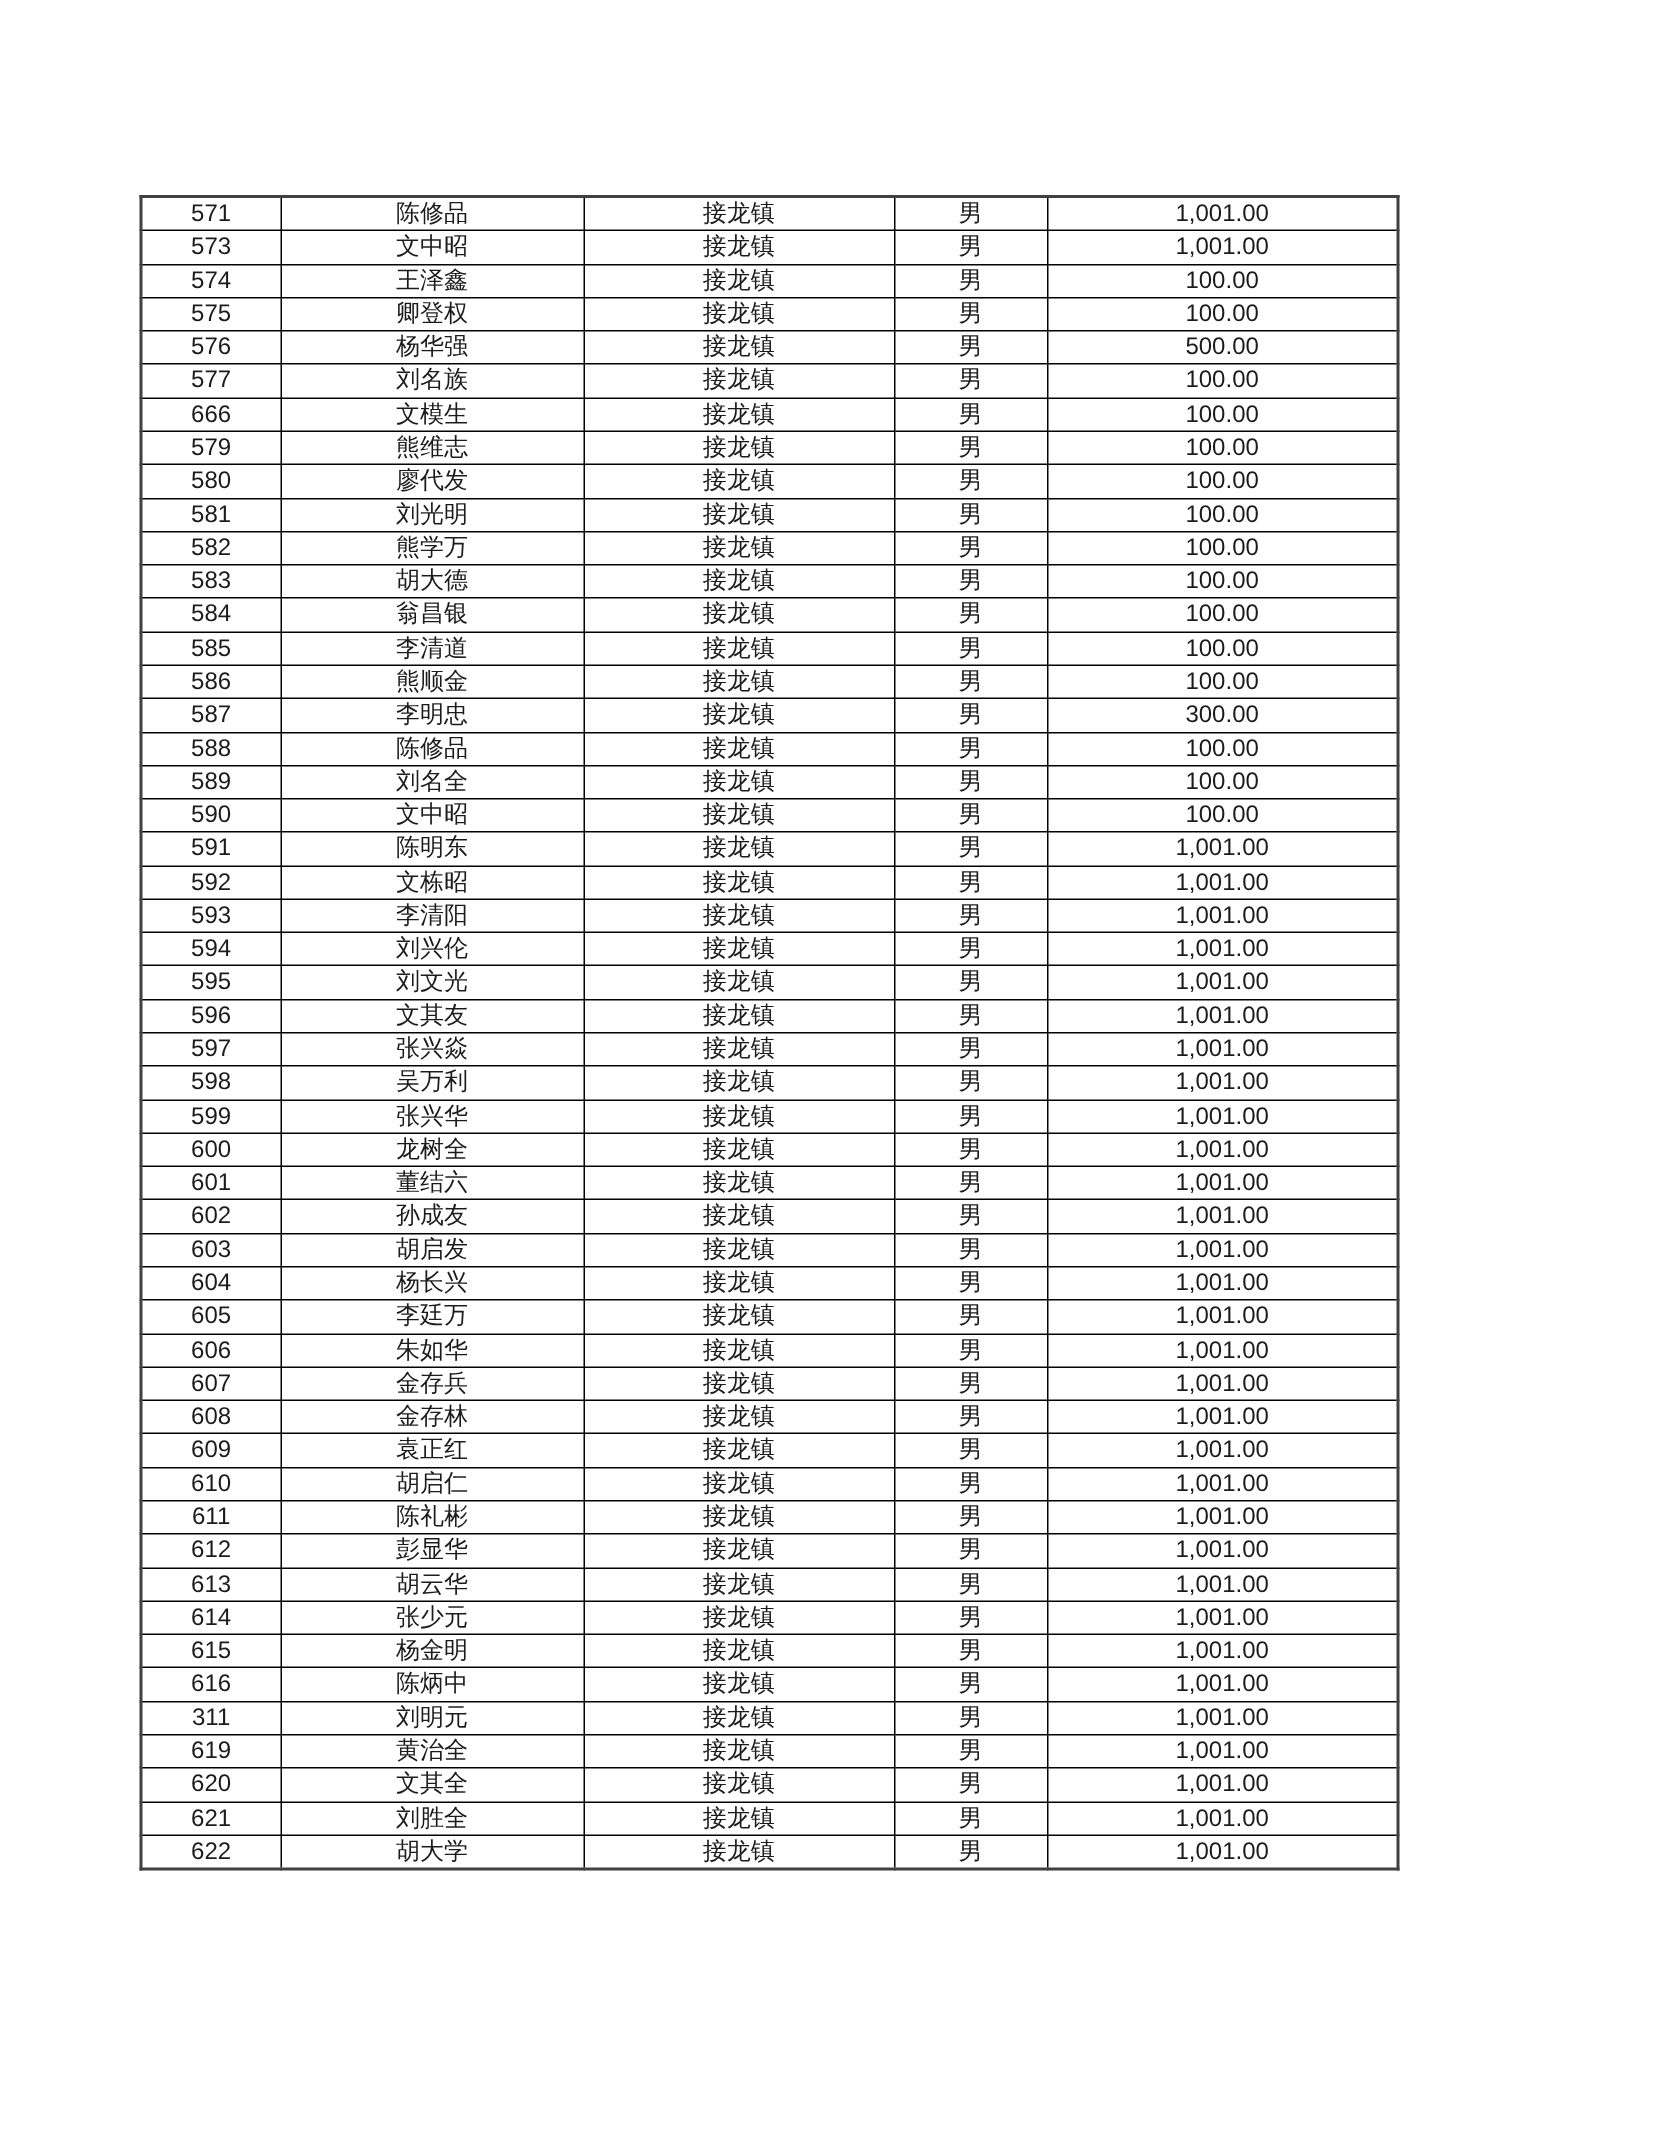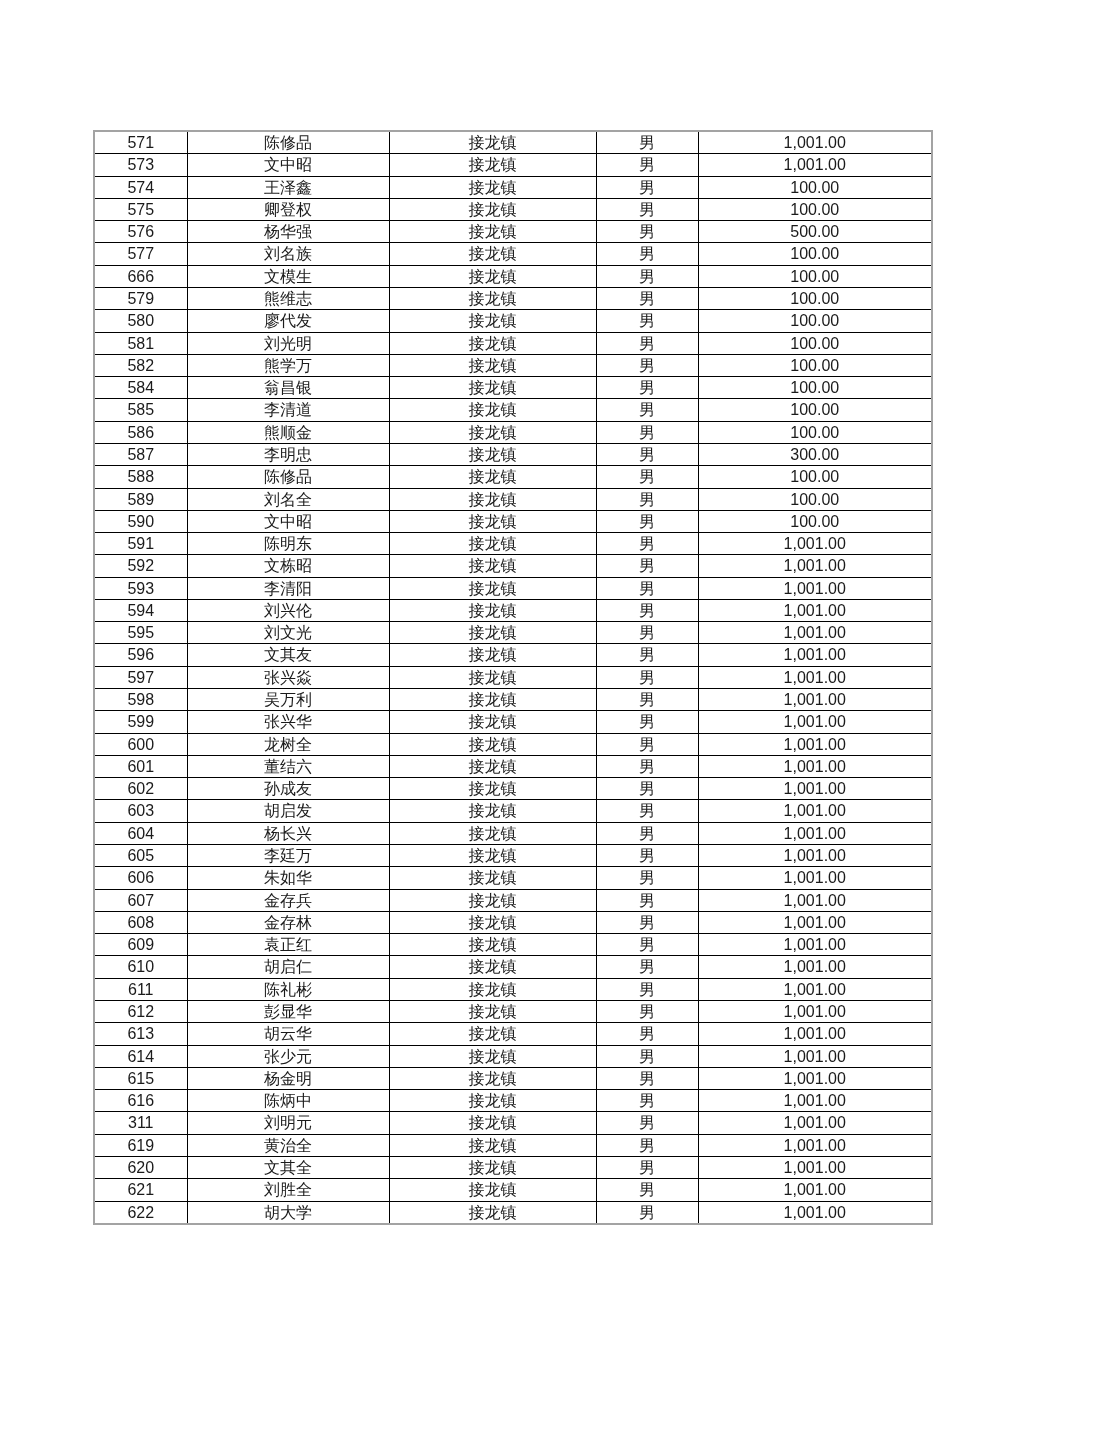--- a/index.html
+++ b/index.html
@@ -14,21 +14,21 @@
     background: #ffffff;
     overflow: hidden;
   }
   table.roster {
     position: absolute;
     left: 93px;
     top: 130px;
     width: 838px;
     border-collapse: collapse;
     table-layout: fixed;
-    border: 2px solid #a3a3a3;
+    border: 2px solid #404040;
   }
   table.roster td {
     border: 1px solid #000000;
     text-align: center;
     vertical-align: middle;
     padding: 0;
     height: 21.28px;
     font-size: 16px;
     line-height: 21.28px;
     color: #1b1b1b;
@@ -138,20 +138,27 @@
   </tr>
 
   <tr>
     <td class="num">582</td>
     <td class="cjk">熊学万</td>
     <td class="cjk">接龙镇</td>
     <td class="cjk">男</td>
     <td class="num">100.00</td>
   </tr>
 
+  <tr>
+    <td class="num">583</td>
+    <td class="cjk">胡大德</td>
+    <td class="cjk">接龙镇</td>
+    <td class="cjk">男</td>
+    <td class="num">100.00</td>
+  </tr>
 
   <tr>
     <td class="num">584</td>
     <td class="cjk">翁昌银</td>
     <td class="cjk">接龙镇</td>
     <td class="cjk">男</td>
     <td class="num">100.00</td>
   </tr>
 
   <tr>

